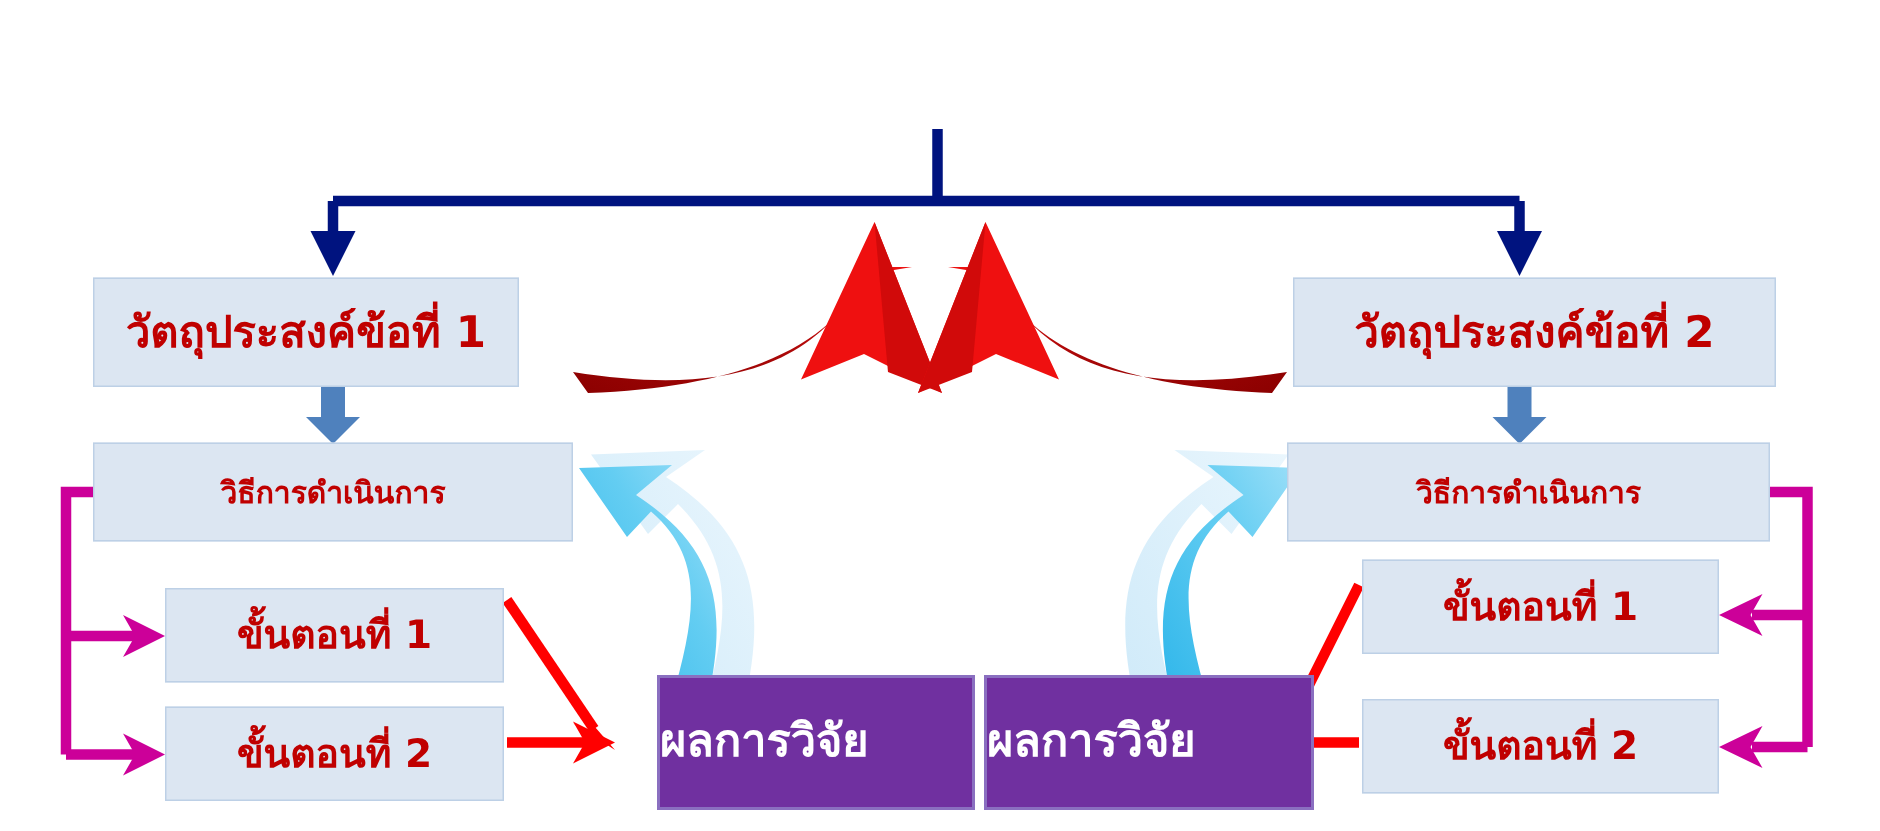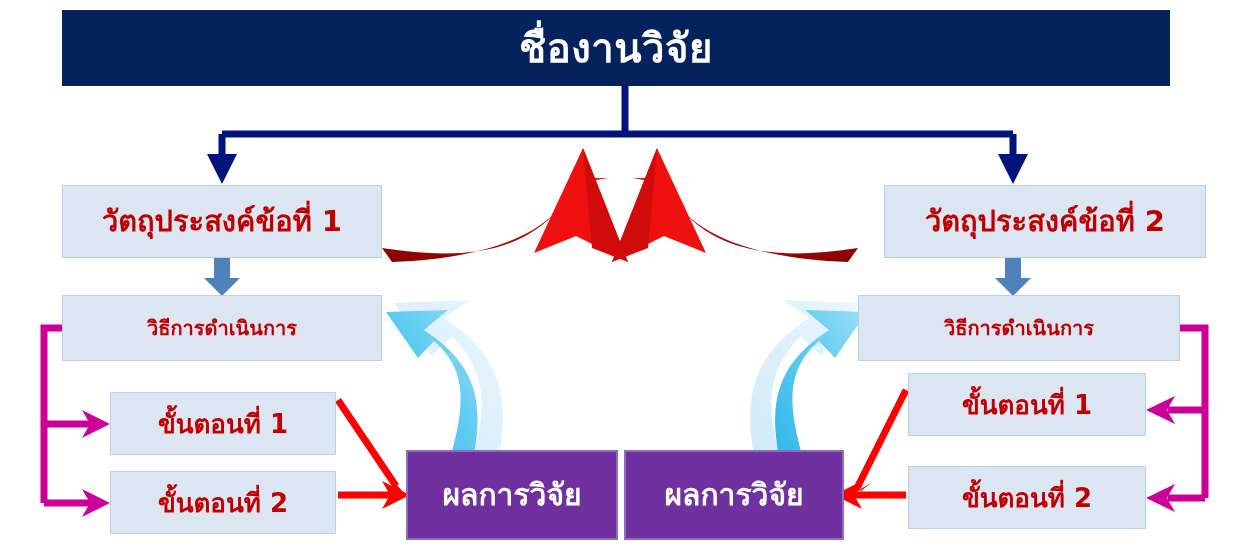--- a/index.html
+++ b/index.html
@@ -14,53 +14,50 @@
     color:#ffffff;font-size:40px;font-weight:bold;line-height:1;
     letter-spacing:.5px;
   }
 
   .lbox{
     position:absolute;background:#dce6f2;border:1px solid #bdd0e6;
     display:flex;align-items:center;justify-content:center;box-sizing:border-box;
   }
   .lbox span{color:#c00000;font-weight:bold;line-height:1;}
 
-  .obj-left{left:62px;top:185px;width:320px;height:73px;}
-  .obj-right{left:884px;top:185px;width:322px;height:73px;}
+  .obj-left{left:62px;top:185px;width:284px;height:73px;}
+  .obj-right{left:862px;top:185px;width:322px;height:73px;}
   .obj-left span,.obj-right span{font-size:29px;}
 
   .meth-left{left:62px;top:295px;width:320px;height:66px;}
   .meth-right{left:858px;top:295px;width:322px;height:66px;}
   .meth-left span,.meth-right span{font-size:20px;}
 
   .step{height:63px;}
   .step span{font-size:26px;}
   .step-l1{left:110px;top:392px;width:226px;}
   .step-l2{left:110px;top:471px;width:226px;}
   .step-r1{left:908px;top:373px;width:238px;}
   .step-r2{left:908px;top:466px;width:238px;}
 
   .pbox{
     position:absolute;background:#7030a0;border:2px solid #8a6fc0;
-    display:flex;align-items:center;justify-content:center;box-sizing:border-box;
+    display:flex;align-items:center;box-sizing:border-box;margin-left:32px;
   }
   .pbox span{color:#ffffff;font-size:30px;font-weight:bold;line-height:1;}
   .res-left{left:406px;top:450px;width:212px;height:90px;}
   .res-right{left:624px;top:450px;width:220px;height:90px;}
 
   svg.overlay{position:absolute;left:0;top:0;width:1253px;height:554px;pointer-events:none;}
 </style>
 </head>
 <body>
 
 <div id="canvas">
 
-  <div class="title-box">
-    <span class="title-text">ชื่องานวิจัย</span>
-  </div>
 
   <svg class="overlay" viewBox="0 0 1253 554">
     <defs>
       <linearGradient id="redCurveL" x1="0" y1="1" x2="1" y2="0">
         <stop offset="0%" stop-color="#8b0000"></stop>
         <stop offset="45%" stop-color="#a80808"></stop>
         <stop offset="100%" stop-color="#ee1111"></stop>
       </linearGradient>
       <linearGradient id="redCurveR" x1="1" y1="1" x2="0" y2="0">
         <stop offset="0%" stop-color="#8b0000"></stop>

